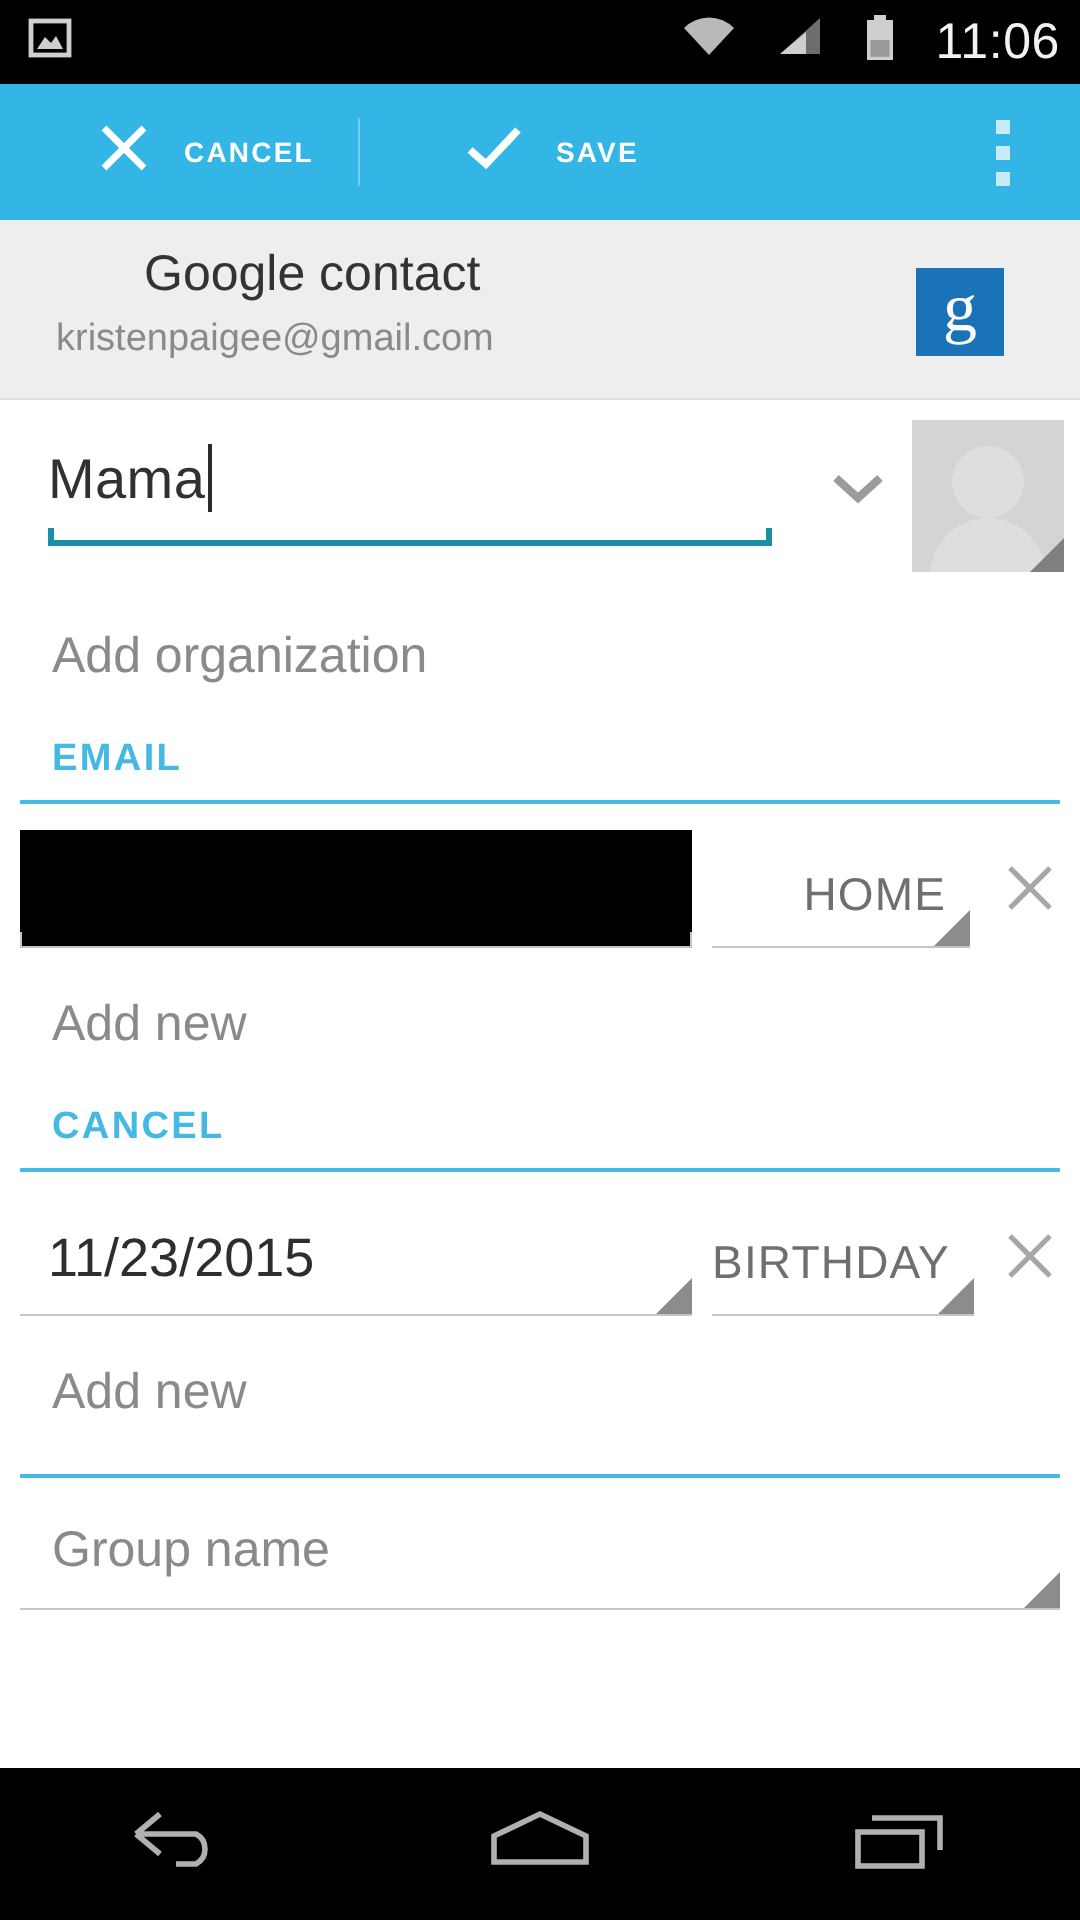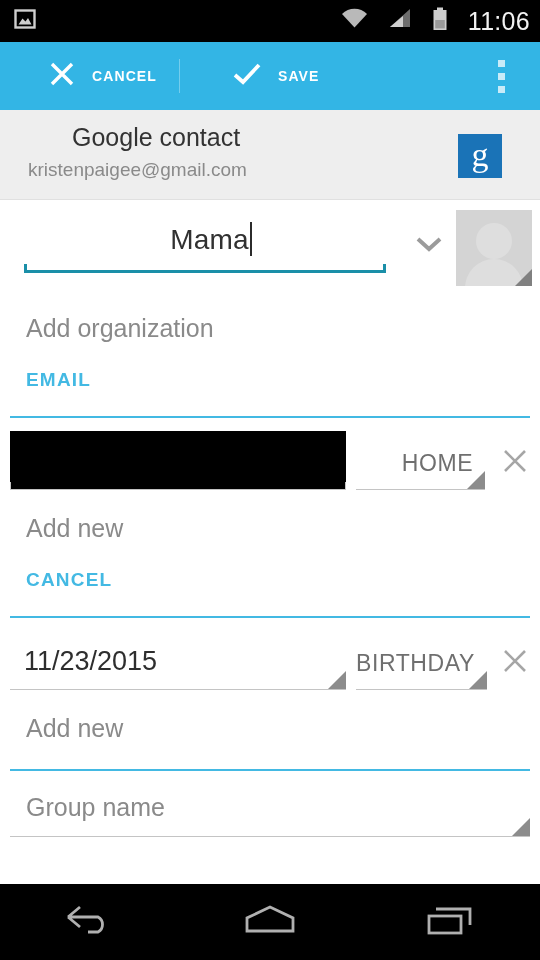--- a/index.html
+++ b/index.html
@@ -57,21 +57,21 @@
     width: 44px; height: 44px; background: #1a73b7;
     color: #fff; font-family: "Liberation Serif", serif;
     font-size: 34px; line-height: 42px; text-align: center;
   }
 
   
   .form { padding: 0 0 0 0; position: relative; background: #fff; }
 
   .name-row {
     position: relative; height: 92px; padding-left: 24px; padding-right: 0;
-    display: flex; align-items: flex-start; text-align: center;
+    display: flex; align-items: flex-start;
   }
   .name-field { position: relative; width: 374px; padding-top: 22px; }
   .name-value {
     font-size: 28px; color: #313131; display: inline-block;
     padding-bottom: 14px; letter-spacing: .2px;
   }
   .caret {
     display: inline-block; width: 2px; height: 34px;
     background: #2b2b2b; vertical-align: -7px; margin-left: 1px;
   }
@@ -111,21 +111,21 @@
 
   .add-org {
     padding: 22px 0 26px 26px; font-size: 25px; color: #8a8a8a; cursor: pointer;
   }
 
   .section-head {
     padding: 0 10px 0 26px;
   }
   .section-head .s-label {
     font-size: 19px; font-weight: bold; color: #43b9e3;
-    letter-spacing: 1.2px; padding-bottom: 25px;
+    letter-spacing: 1.2px; padding-bottom: 9px;
   }
   .section-rule { height: 2px; background: #43b9e3; margin: 0 10px 0 10px; }
 
   .entry-row {
     display: flex; align-items: flex-end;
     padding: 14px 0 0 0; height: 72px; position: relative;
   }
   .entry-value-wrap {
     position: relative; margin-left: 10px; flex: 0 0 auto;
   }

